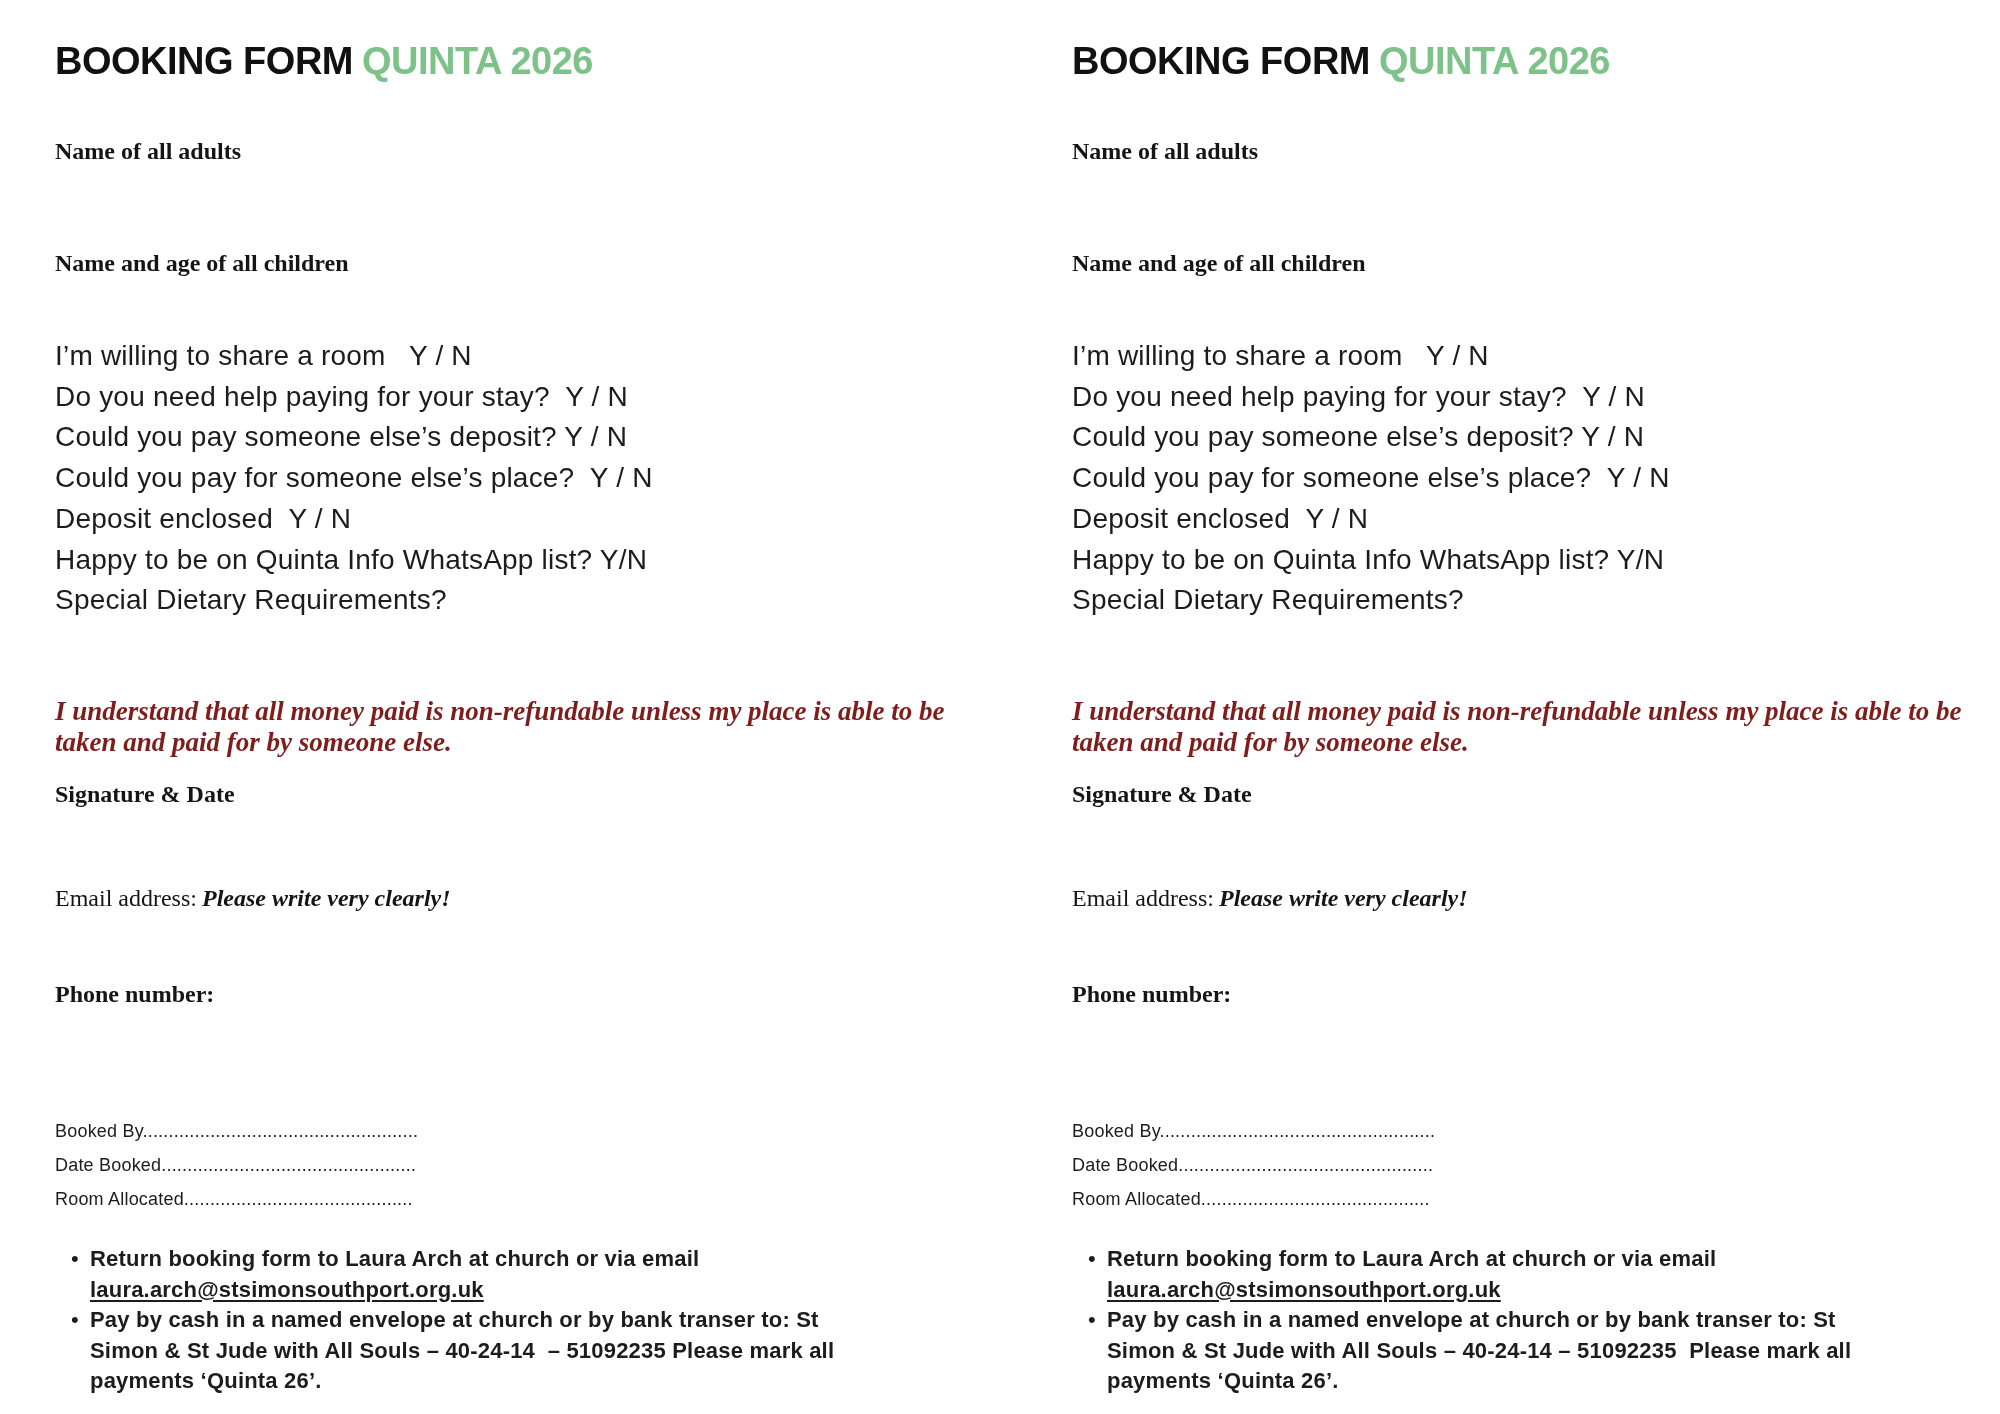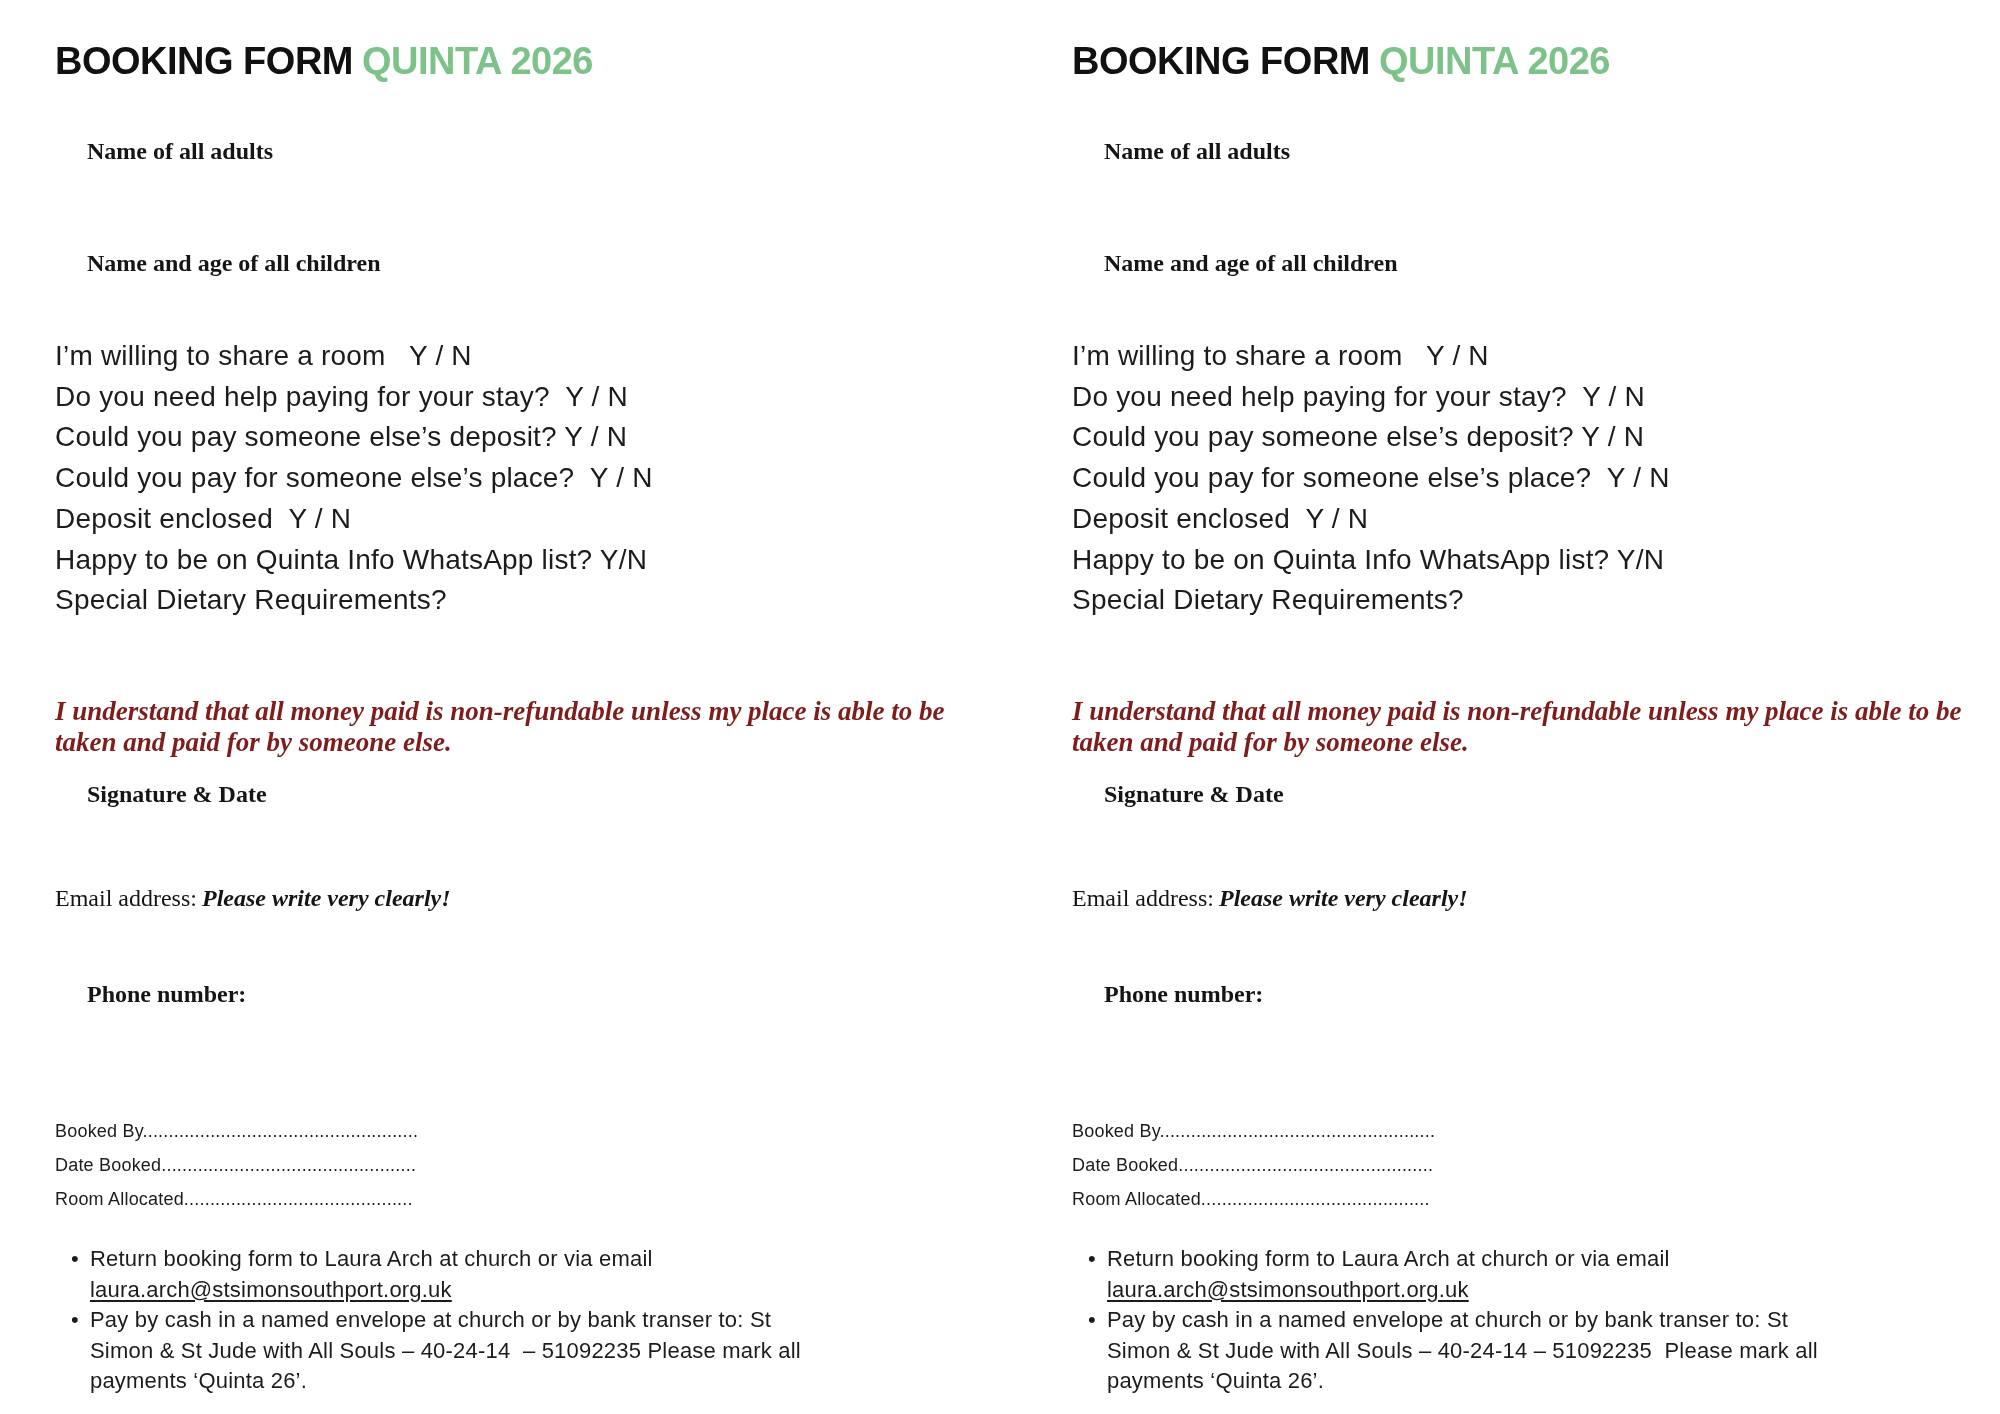--- a/index.html
+++ b/index.html
@@ -20,21 +20,21 @@
     font-family:"Liberation Sans",sans-serif;
     font-weight:800;font-size:38px;line-height:46px;
     letter-spacing:-0.5px;color:#111111;white-space:pre;
   }
   .title .t-green{color:#7cc289;margin-left:9px;text-align:center;}
 
   .serif-h{
     position:absolute;left:0;
     font-family:"Liberation Serif",serif;
     font-weight:700;font-size:24px;line-height:30px;
-    color:#151515;white-space:pre;margin-left:32px;
+    color:#151515;white-space:pre;
   }
   .adults{top:136px;}
   .children{top:248px;}
 
   .questions{position:absolute;top:336px;left:0;}
   .q{
     font-size:28px;line-height:40.7px;
     color:#1c1c1c;white-space:pre;letter-spacing:0.2px;
   }
 
@@ -63,21 +63,21 @@
     white-space:pre;letter-spacing:0.2px;
   }
 
   .bullets{position:absolute;top:1244px;left:16px;width:744px;}
   .bullet{display:flex;}
   .bullet::before{
     content:"\2022";
     font-size:22px;line-height:30.5px;
     width:19px;flex:0 0 19px;color:#1c1c1c;
   }
-  .bcontent{flex:1;}
+  .bcontent{flex:1;font-weight:bold;}
   .bline{
     font-size:22px;line-height:30.5px;color:#1c1c1c;
     white-space:pre;letter-spacing:0.2px;
   }
   .email-link{
     color:inherit;text-decoration:underline;
     text-underline-offset:3px;cursor:pointer;
   }
 </style>
 </head>

